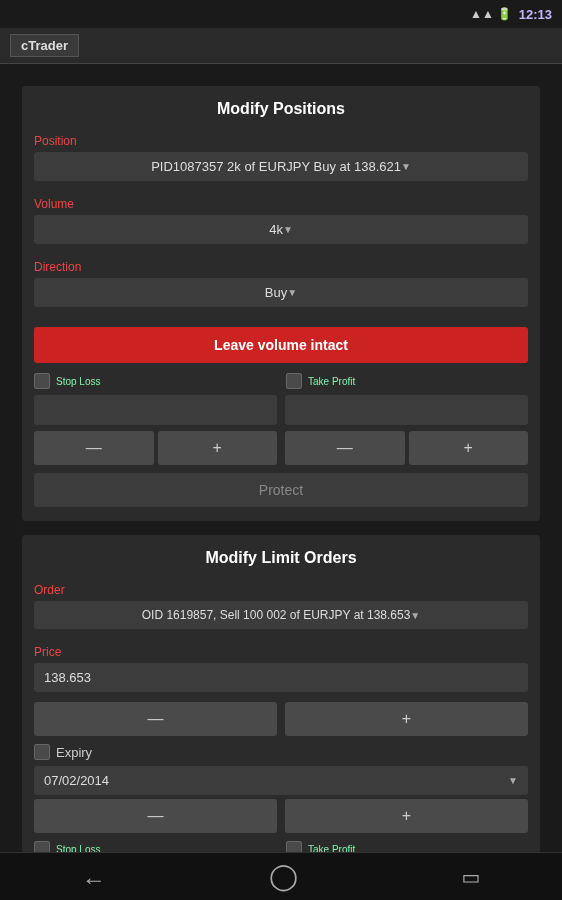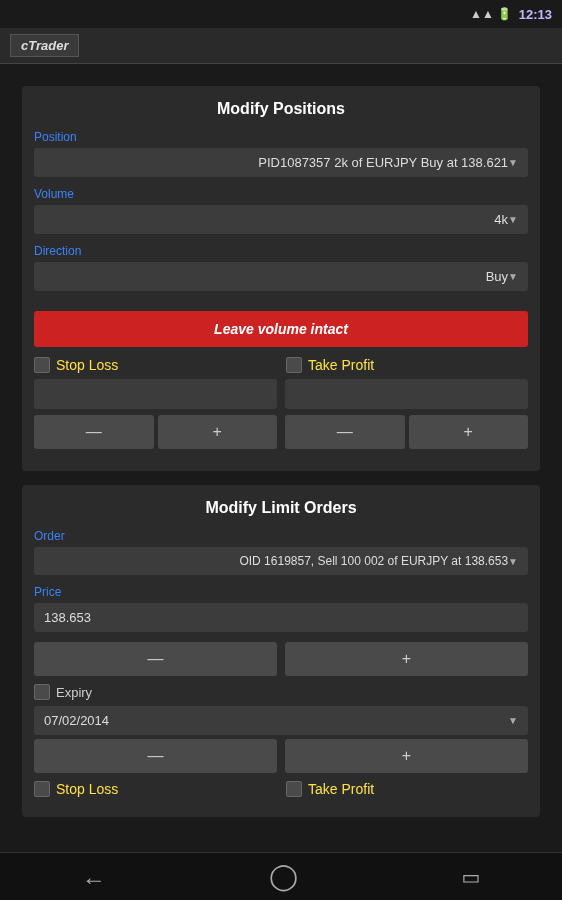--- a/index.html
+++ b/index.html
@@ -44,21 +44,20 @@
       border-bottom: 1px solid #444;
     }
     .app-title {
       background: #3a3a3a;
       border: 1px solid #555;
       border-radius: 0;
       padding: 3px 10px;
       color: #ddd;
       font-size: 13px;
       font-weight: bold;
-      font-style: italic;
     }
 
     
     .main-content {
       height: calc(900px - 28px - 36px - 48px);
       overflow-y: auto;
       background: #1a1a1a;
       padding: 22px;
     }
 
@@ -76,55 +75,55 @@
       color: #fff;
       margin-bottom: 12px;
     }
 
     
     .field-group {
       margin-bottom: 10px;
     }
     .field-label {
       font-size: 12px;
-      color: #3b82f6;
+      color: #ef4444;
       margin-bottom: 4px;
+      margin-top: 16px;
     }
     .field-select {
       width: 100%;
       background: #3c3c3c;
       border: none;
       border-radius: 3px;
       padding: 7px 10px;
       color: #ddd;
       font-size: 13px;
       display: flex;
       align-items: center;
-      justify-content: flex-end;
+      justify-content: center;
       position: relative;
     }
     .field-select .chevron {
       color: #aaa;
       font-size: 10px;
     }
 
     
     .btn-red {
       width: 100%;
       background: #cc2222;
       border: none;
       border-radius: 3px;
       padding: 10px;
       color: #fff;
       font-size: 14px;
       font-weight: bold;
       text-align: center;
       cursor: pointer;
       margin: 10px 0;
-      font-style: italic;
     }
 
     
     .checkbox-row {
       display: flex;
       gap: 10px;
       margin-bottom: 6px;
     }
     .checkbox-item {
       flex: 1;
@@ -134,22 +133,22 @@
     }
     .checkbox-box {
       width: 16px;
       height: 16px;
       background: #4a4a4a;
       border: 1px solid #666;
       border-radius: 2px;
       flex-shrink: 0;
     }
     .checkbox-label {
-      color: #fde047;
-      font-size: 14px;
+      color: #86efac;
+      font-size: 10px;
     }
 
     
     .input-row {
       display: flex;
       gap: 8px;
       margin-bottom: 6px;
     }
     .input-field-half {
       flex: 1;
@@ -351,20 +350,21 @@
       <div class="stepper-group">
         <button class="btn-stepper">
           <span>—</span>
         </button>
         <button class="btn-stepper">
           <span>+</span>
         </button>
       </div>
     </div>
 
+    <button class="btn-protect">Protect</button>
   </div>
 
   <div class="section">
     <div class="section-title">Modify Limit Orders</div>
 
     <div class="field-group">
       <div class="field-label">Order</div>
       <div class="field-select">
         <span style="font-size:12px;">OID 1619857, Sell 100 002 of EURJPY at 138.653</span>
         <span class="chevron">▼</span>

